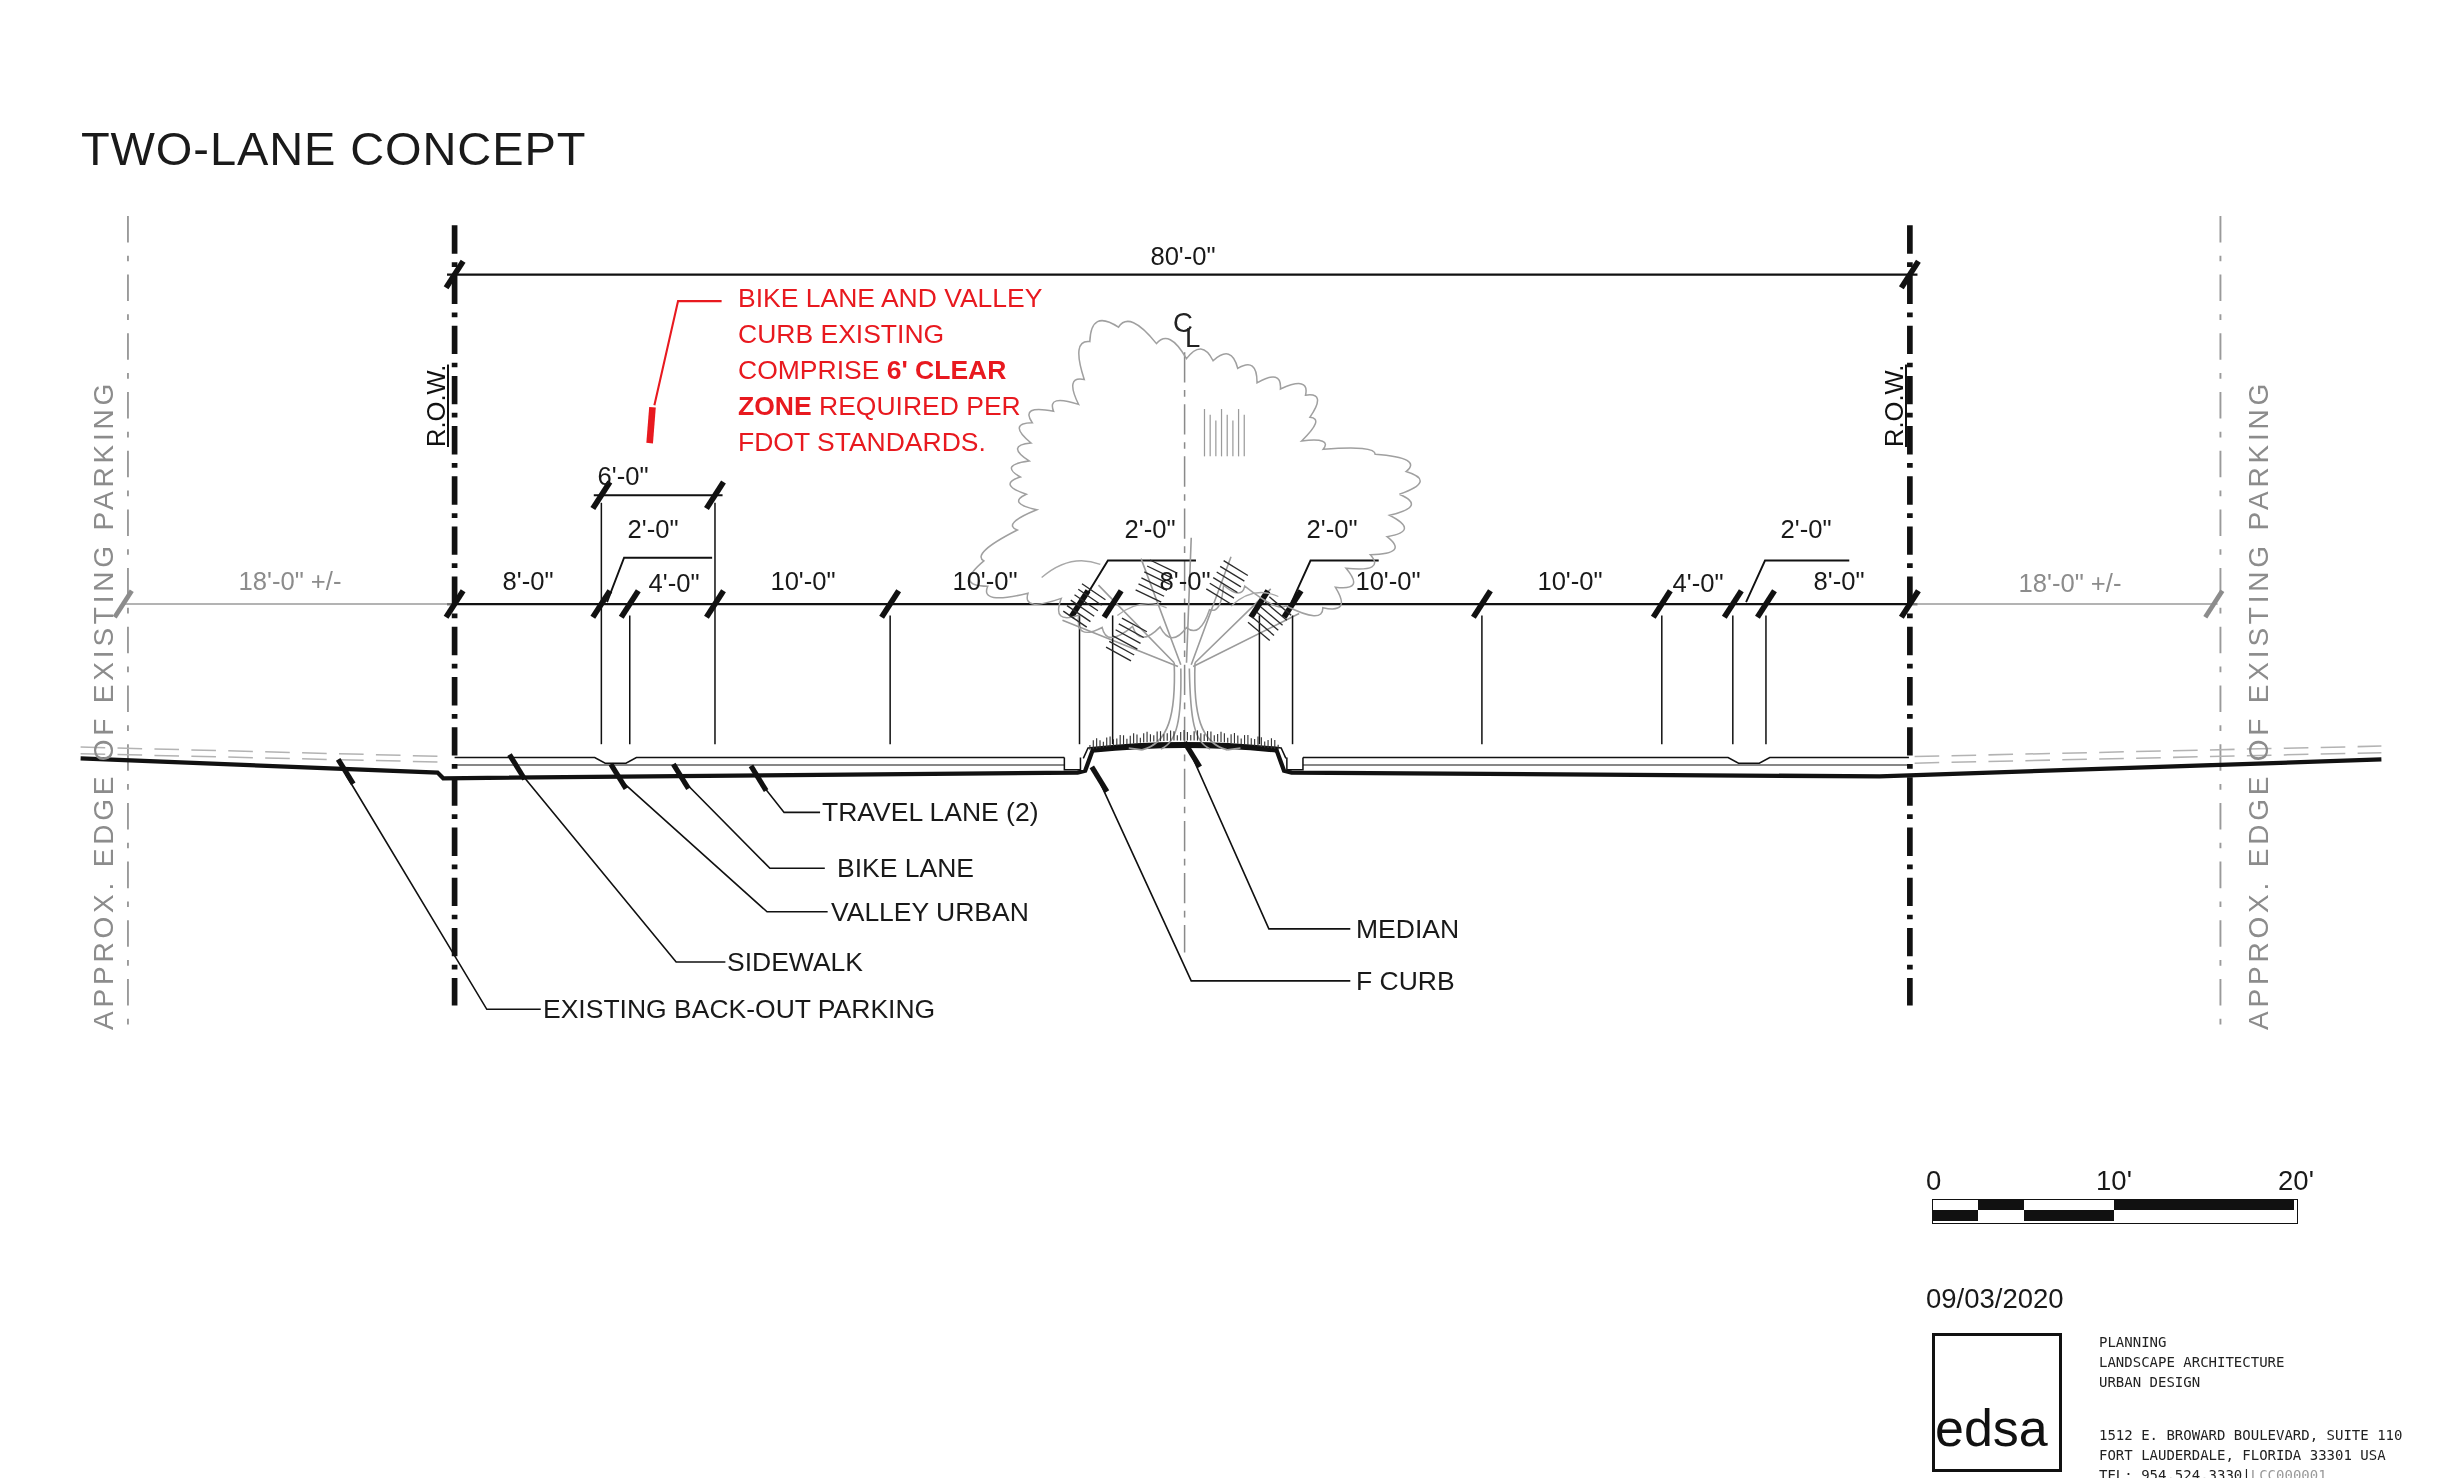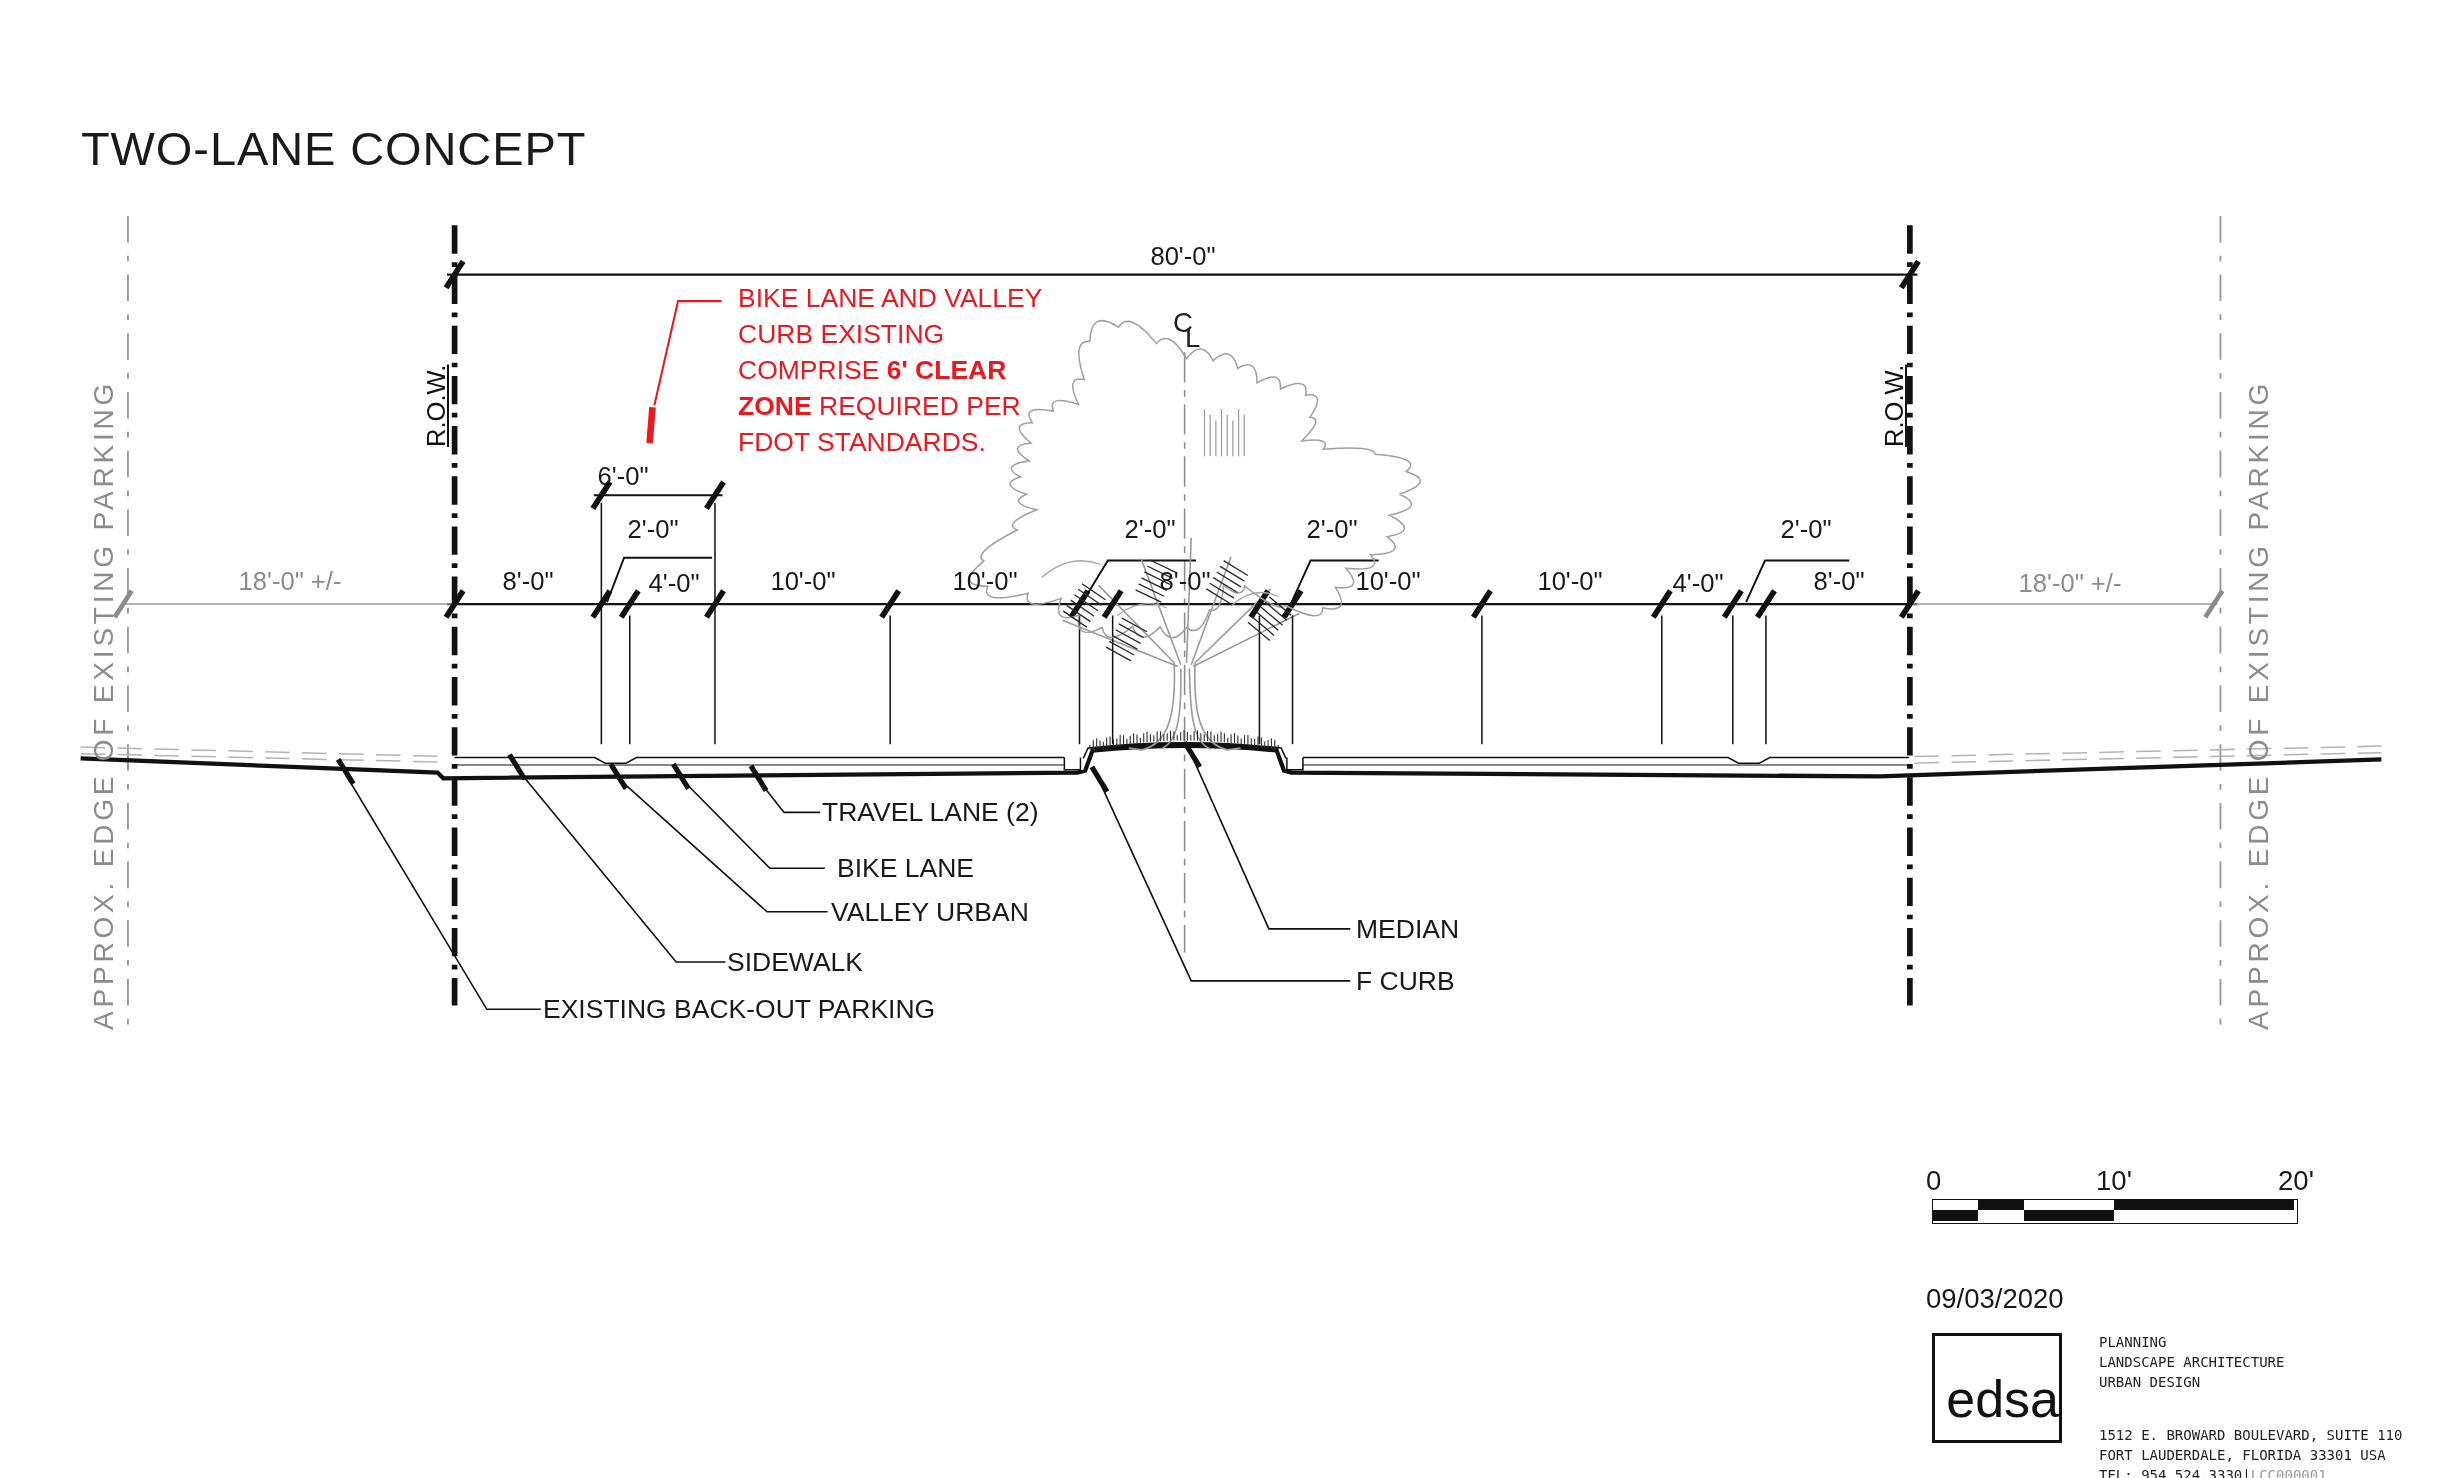--- a/index.html
+++ b/index.html
@@ -17,22 +17,22 @@
   .edge{font-size:28px;letter-spacing:3.8px;color:#8c8c8c;}
   .rowl{text-decoration:underline;color:#111;}
   .cl{font-size:27.5px;color:#222;}
   
   .sbar{position:absolute;left:1932px;top:1199px;width:366px;height:24.6px;border:1.9px solid #111;box-sizing:border-box;}
   .srow{display:flex;height:10.4px;}
   .srow div{height:10.4px;}
   .sb{background:#111;}  .sw{background:#fff;}
   .stick{font-size:27.5px;}
   
-  .logo{position:absolute;left:1932px;top:1333px;width:130px;height:110px;border:3.8px solid #111;
-        box-sizing:border-box;display:flex;align-items:flex-end;justify-content:flex-end;}
+  .logo{position:absolute;left:1932px;top:1333px;width:130px;height:139px;border:3.8px solid #111;
+        box-sizing:border-box;display:flex;align-items:flex-end;justify-content:flex-start;}
   .logo span{font-size:52px;letter-spacing:0px;color:#111;line-height:1;margin-bottom:15px;}
   .firm{position:absolute;left:2099px;font-family:"DejaVu Sans Mono",monospace;font-size:14px;
         letter-spacing:0px;color:#222;line-height:20px;}
   .code{color:#9a9a9a;}
 </style>
 </head>
 <body>
 
 <div id="sheet">
 

